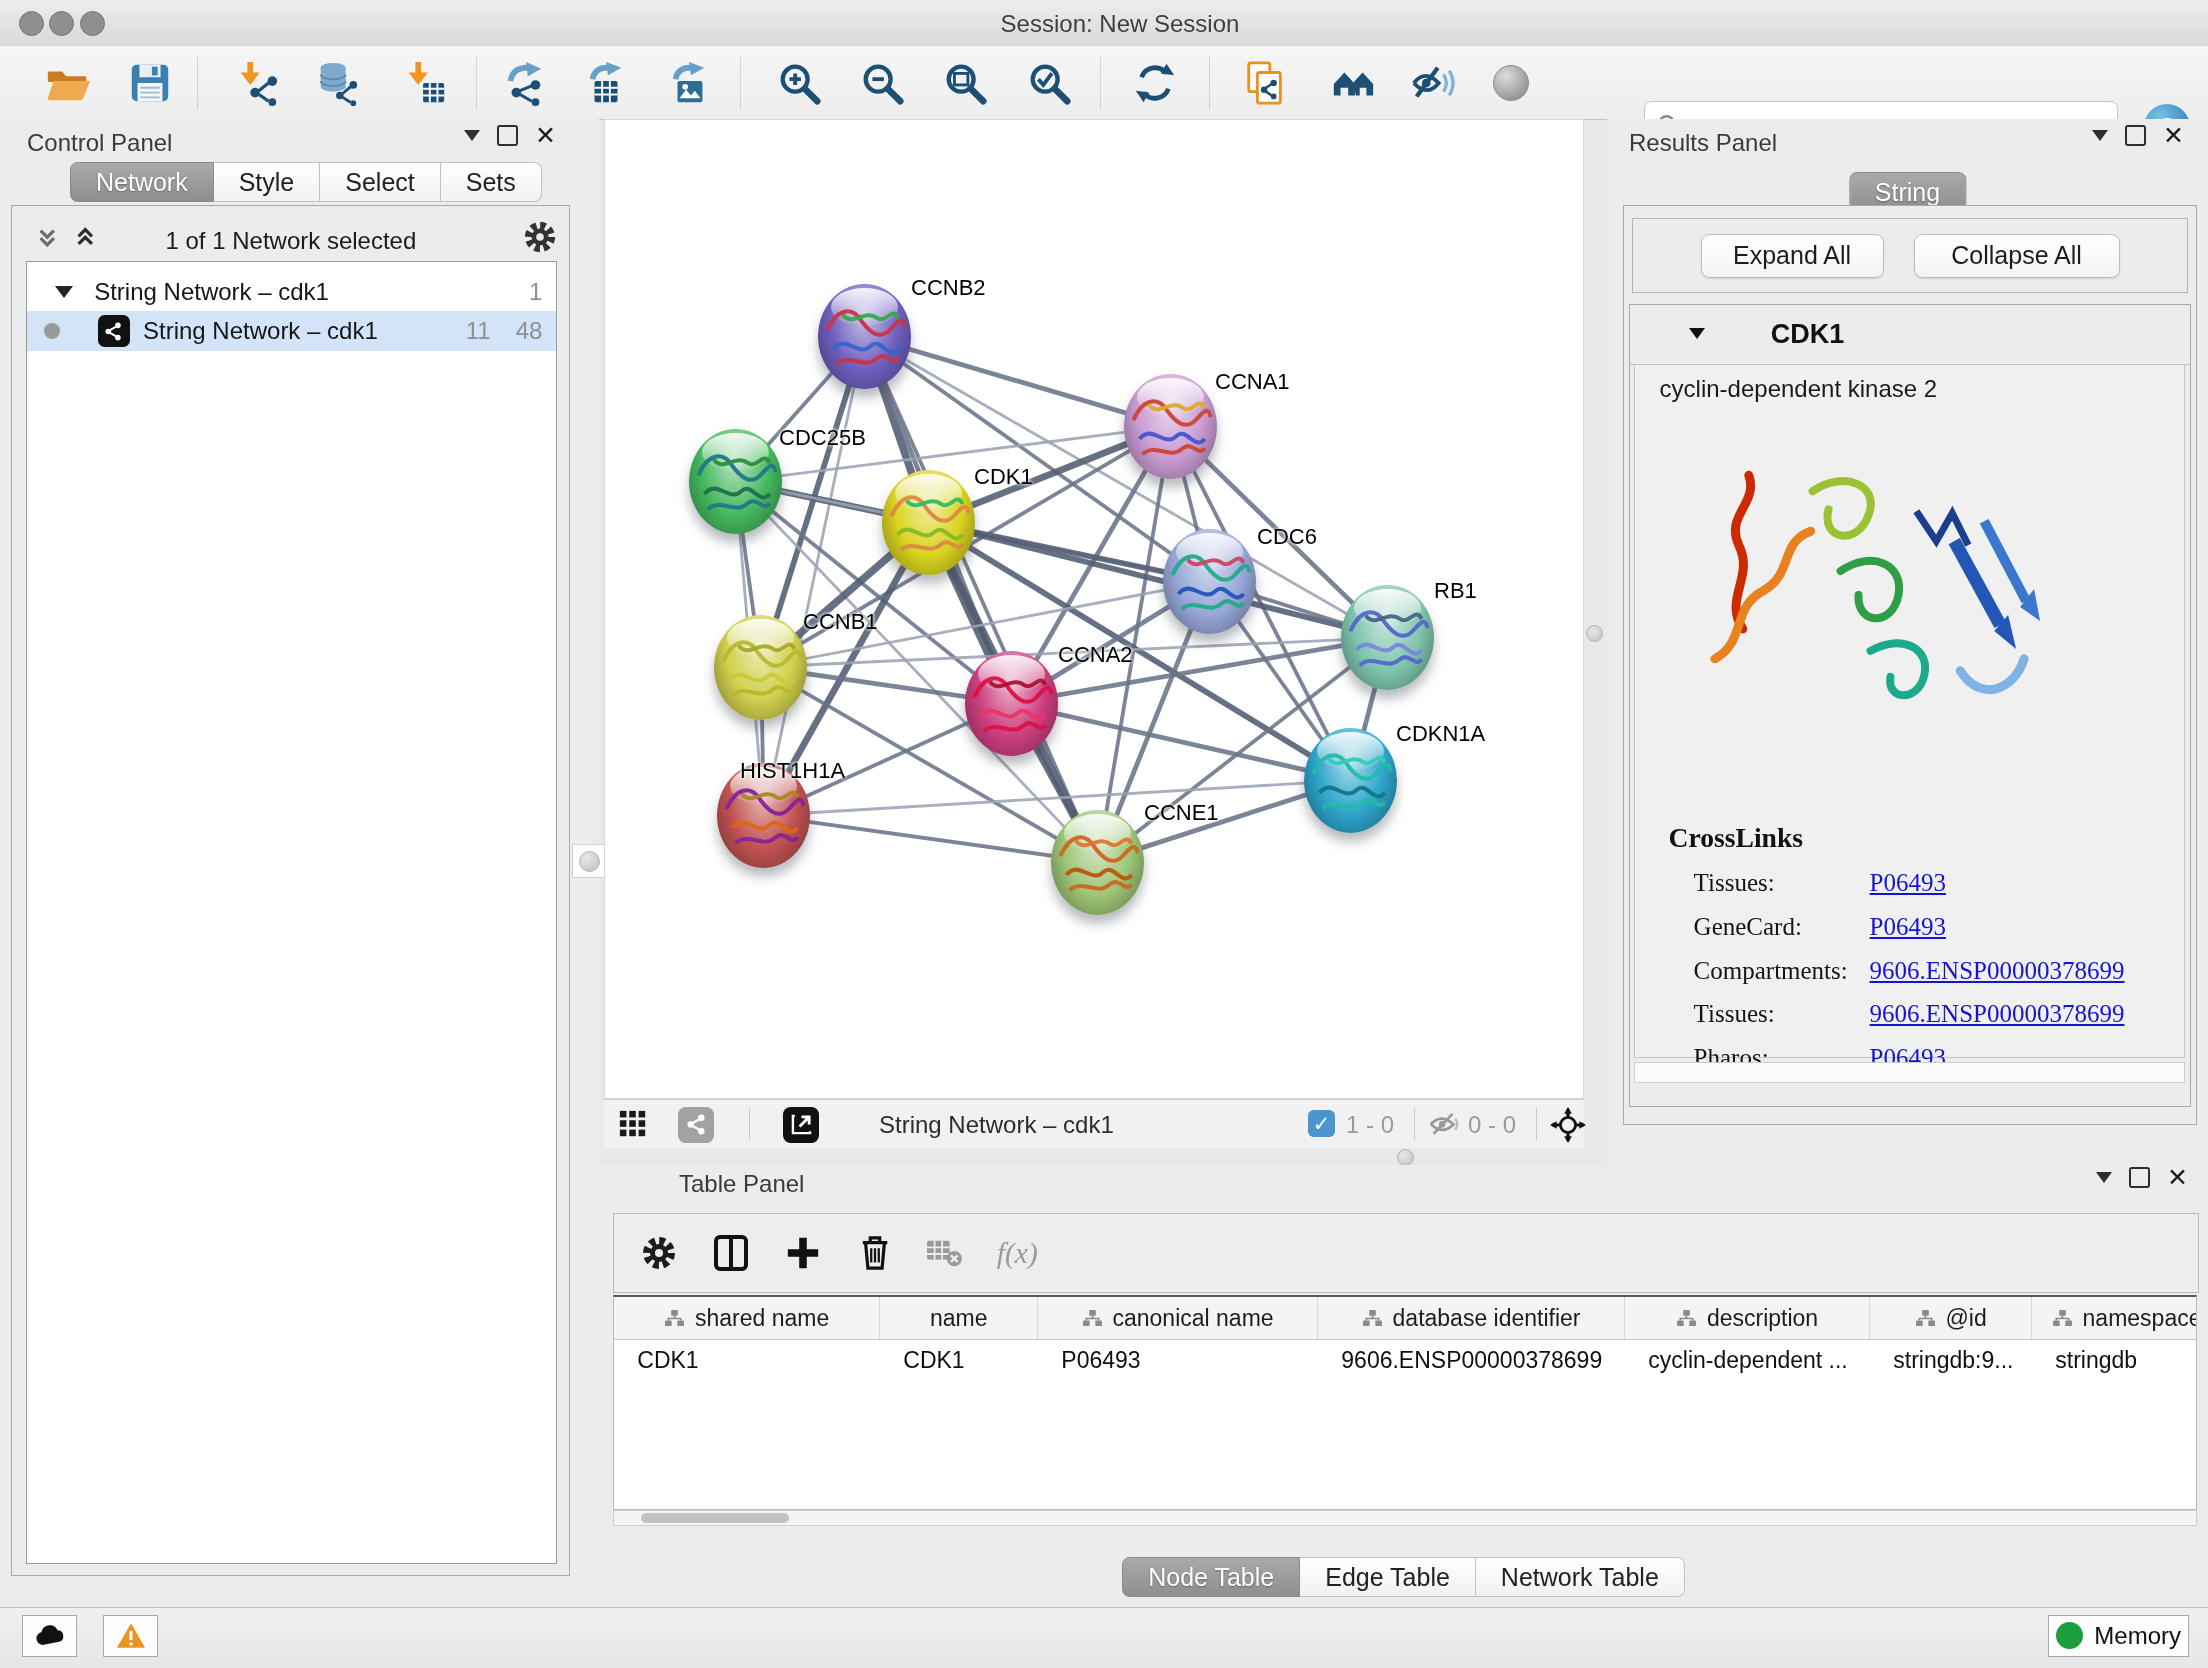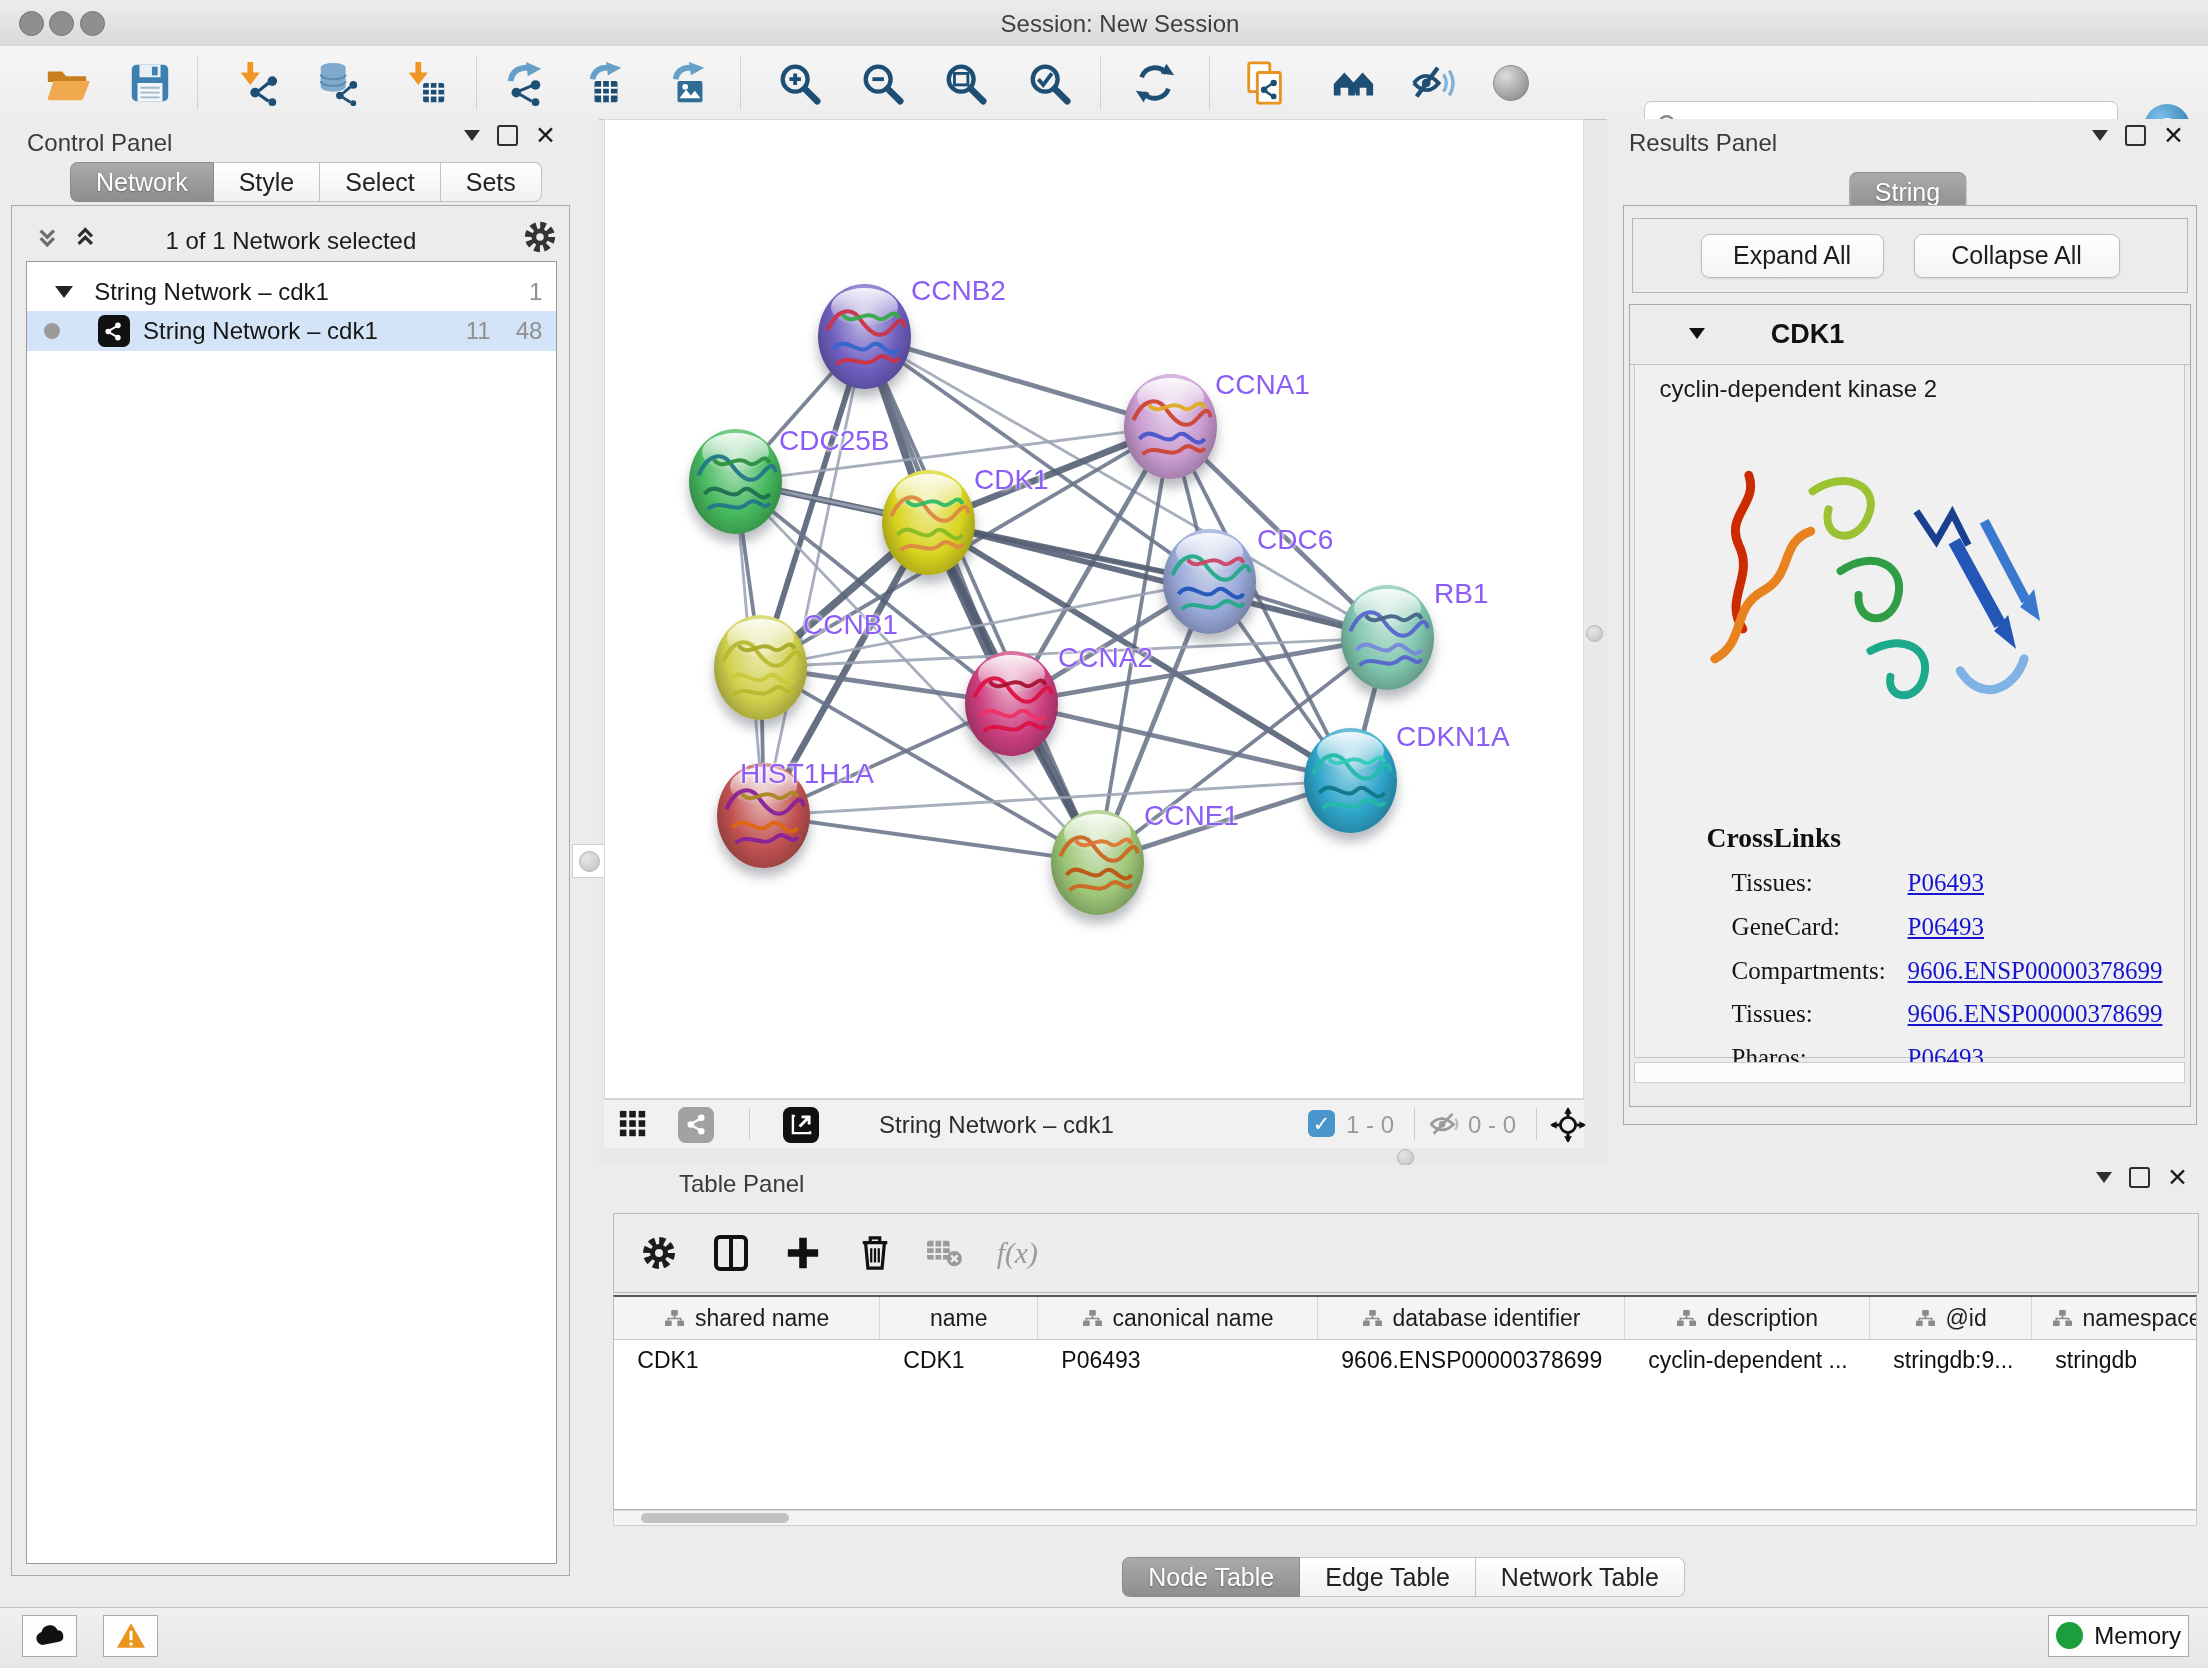--- a/index.html
+++ b/index.html
@@ -36,41 +36,41 @@
   .treerow{position:absolute;left:0;width:100%;height:40px;display:flex;align-items:center;font-size:24px;color:#161616;}
   .treerow.sel{background:#d4e4f8;}
   .cnt{color:#8f8f8f;}
   .sharebadge{width:32px;height:32px;border-radius:6.7px;background:#111;display:flex;align-items:center;justify-content:center;}
   
   .netcanvas{left:604px;top:119px;width:980px;height:980px;background:#ffffff;border:1px solid #d8d8d8;box-sizing:border-box;}
   .netcanvas svg.edges{position:absolute;left:0;top:0;}
   .node{position:absolute;width:93px;height:105px;border-radius:50%;box-shadow:0 8.6px 11.4px rgba(50,55,70,.35);z-index:2;}
   .node:before{content:"";position:absolute;left:14%;top:4%;width:72%;height:36%;border-radius:50%;background:linear-gradient(rgba(255,255,255,.9),rgba(255,255,255,.05));}
   .node svg{position:absolute;left:0;top:0;width:100%;height:100%;}
-  .nlabel{position:absolute;z-index:3;font-size:28px;color:#8b5cf6;text-shadow:0 0 3.8px #fff,0 0 3.8px #fff;white-space:nowrap;}
+  .nlabel{position:absolute;z-index:3;font-size:22px;color:#000000;text-shadow:0 0 3.8px #fff,0 0 3.8px #fff;white-space:nowrap;}
   .netfooter{left:604px;top:1099px;width:980px;height:48px;background:#f1f1f1;border-top:1px solid #cfcfcf;}
   .nfsep{position:absolute;top:7.6px;height:32px;border-left:1px solid #c9c9c9;}
   .nftxt{position:absolute;top:10.5px;font-size:24px;color:#2c2c2c;white-space:nowrap;}
   .nfgray{color:#9a9a9a;}
   .cbx{position:absolute;width:27px;height:27px;border-radius:5.7px;background:#4a96cc;color:#fff;font-size:21px;text-align:center;line-height:27px;top:9.5px;}
   
   .handlebox{position:absolute;width:32px;height:32px;background:#fff;border:1px solid #d0d0d0;display:flex;align-items:center;justify-content:center;}
   .dot{width:19px;height:19px;border-radius:50%;background:radial-gradient(circle at 35% 30%,#e6e6e6,#c2c2c2);border:1px solid #b2b2b2;}
   .dot.small{width:15px;height:15px;}
   
   .rpanel{left:1607px;top:119px;width:601px;height:1046px;background:#ececec;}
   .rolbox{position:absolute;left:16px;top:86px;width:572px;height:918px;border:1px solid #a9a9a9;background:#ececec;}
   .expbox{position:absolute;left:7.6px;top:12.4px;width:554px;height:73px;border:1px solid #b4b4b4;}
   .btn{position:absolute;height:42px;background:linear-gradient(#ffffff,#f3f3f3);border:1px solid #bdbdbd;border-radius:8.6px;font-size:25px;color:#1c1c1c;display:flex;align-items:center;justify-content:center;box-shadow:0 1px 1.9px rgba(0,0,0,.12);}
   .secbox{position:absolute;left:4.8px;top:98px;width:560px;height:801px;border:1px solid #a9a9a9;background:#ececec;}
   .sechdr{position:absolute;left:0;top:0;width:100%;height:59px;border-bottom:1px solid #bdbdbd;}
   .secname{position:absolute;left:141px;top:14.3px;font-size:27px;font-weight:bold;color:#111;}
   .secinner{position:absolute;left:3.8px;top:59px;width:551px;height:694px;background:#f0f0f0;border:1px solid #c6c6c6;box-sizing:border-box;}
   .desc{position:absolute;left:25px;top:9.5px;font-size:24px;color:#1a1a1a;}
-  .serif{font-family:"Liberation Serif","DejaVu Serif",serif;margin-left:38px;}
+  .serif{font-family:"Liberation Serif","DejaVu Serif",serif;}
   .cltitle{position:absolute;left:34px;top:457px;font-size:27.6px;font-weight:bold;color:#111;}
   .clrow{position:absolute;left:0;width:100%;height:44px;}
   .clrows{position:absolute;left:0;top:504px;width:100%;}
   .cll{position:absolute;left:59px;font-size:25px;color:#141414;}
   .cla{position:absolute;left:235px;font-size:25px;color:#1515d0;text-decoration:underline;}
   .secstrip{position:absolute;left:3.8px;top:757px;width:551px;height:21px;background:#fbfbfb;border:1px solid #cecece;box-sizing:border-box;}
   
   .tpanel{left:599px;top:1165px;width:1609px;height:442px;background:#ececec;}
   .ttoolbar{position:absolute;left:14.3px;top:48px;width:1584px;height:78px;border:1px solid #b9b9b9;background:#ededed;}
   .tico{position:absolute;top:15px;width:48px;height:48px;display:flex;align-items:center;justify-content:center;}

